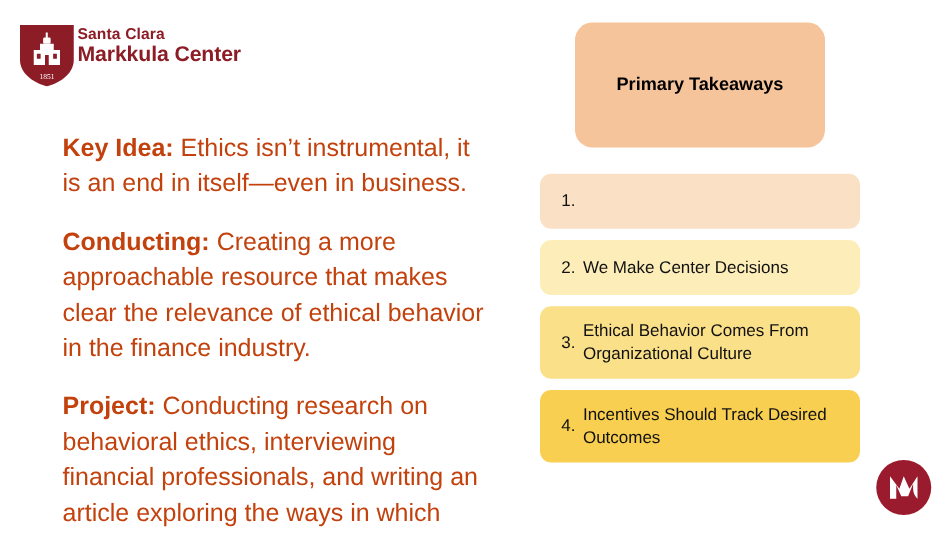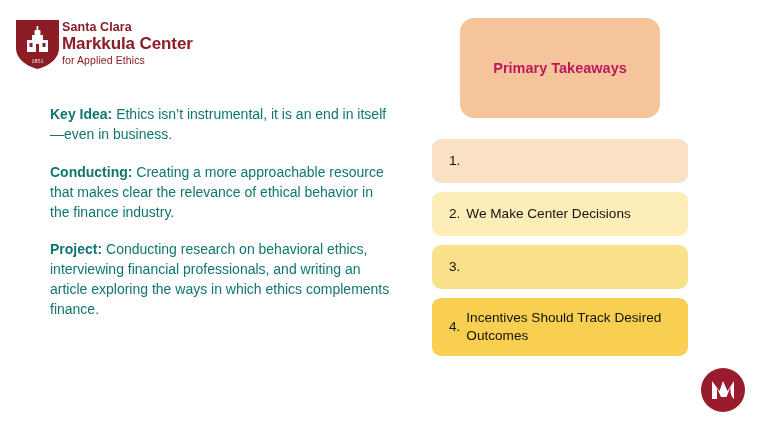--- a/index.html
+++ b/index.html
@@ -55,22 +55,22 @@
   }
 
   
   .left-col {
     position: absolute;
     left: 50px;
     top: 105px;
     width: 340px;
   }
   .para {
-    font-size: 14px;
-    color: #0f766e;
+    font-size: 20px;
+    color: #c2410c;
     line-height: 1.42;
     margin-bottom: 18px;
   }
   .para:last-child { margin-bottom: 0; }
   .para b { font-weight: bold; }
 
   
   .right-col {
     position: absolute;
     left: 432px;
@@ -81,21 +81,21 @@
     width: 200px;
     margin: 0 auto;
     height: 100px;
     background: #f6c49a;
     border-radius: 14px;
     display: flex;
     align-items: center;
     justify-content: center;
     font-size: 14.5px;
     font-weight: bold;
-    color: #be185d;
+    color: #000000;
     text-align: center;
   }
   .cards {
     margin-top: 21px;
     display: flex;
     flex-direction: column;
     gap: 9px;
   }
   .card {
     border-radius: 9px;
@@ -139,21 +139,20 @@
         <rect x="22" y="26" width="3" height="8"></rect>
         <rect x="15.5" y="25" width="3" height="4"></rect>
         <rect x="28.5" y="25" width="3" height="4"></rect>
       </g>
       <text x="23.5" y="45" text-anchor="middle" font-family="Liberation Serif, serif" font-size="6" fill="#ffffff">1851</text>
     </svg>
   </div>
   <div class="logo-text">
     <div class="logo-line1">Santa Clara</div>
     <div class="logo-line2">Markkula Center</div>
-    <div class="logo-line3">for Applied Ethics</div>
   </div>
 </div>
 
 <div class="left-col">
   <div class="para">
     <b>Key Idea:</b><span> Ethics isn’t instrumental, it is an end in itself—even in business.</span>
   </div>
   <div class="para">
     <b>Conducting:</b><span> Creating a more approachable resource that makes clear the relevance of ethical behavior in the finance industry.</span>
   </div>
@@ -167,20 +166,21 @@
   <div class="cards">
     <div class="card card-1">
       <span class="card-num">1.</span>
     </div>
     <div class="card card-2">
       <span class="card-num">2.</span>
       <span>We Make Center Decisions</span>
     </div>
     <div class="card card-3">
       <span class="card-num">3.</span>
+      <span>Ethical Behavior Comes From Organizational Culture</span>
     </div>
     <div class="card card-4">
       <span class="card-num">4.</span>
       <span>Incentives Should Track Desired Outcomes</span>
     </div>
   </div>
 </div>
 
 <div class="corner-mark">
   <svg width="46" height="46" viewBox="0 0 46 46" xmlns="http://www.w3.org/2000/svg">

